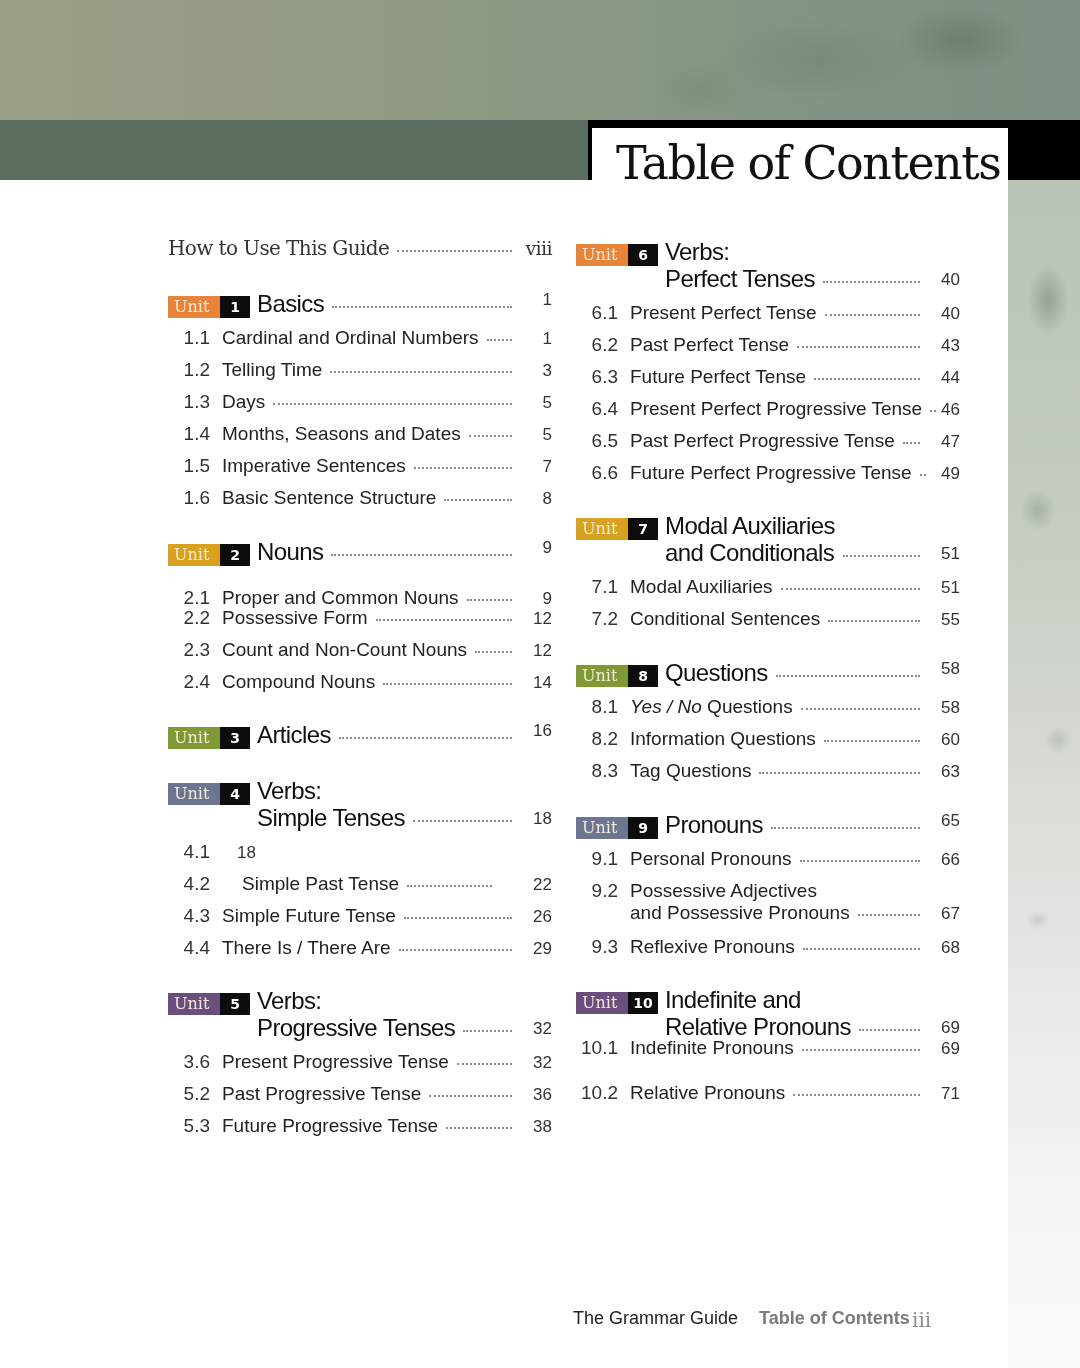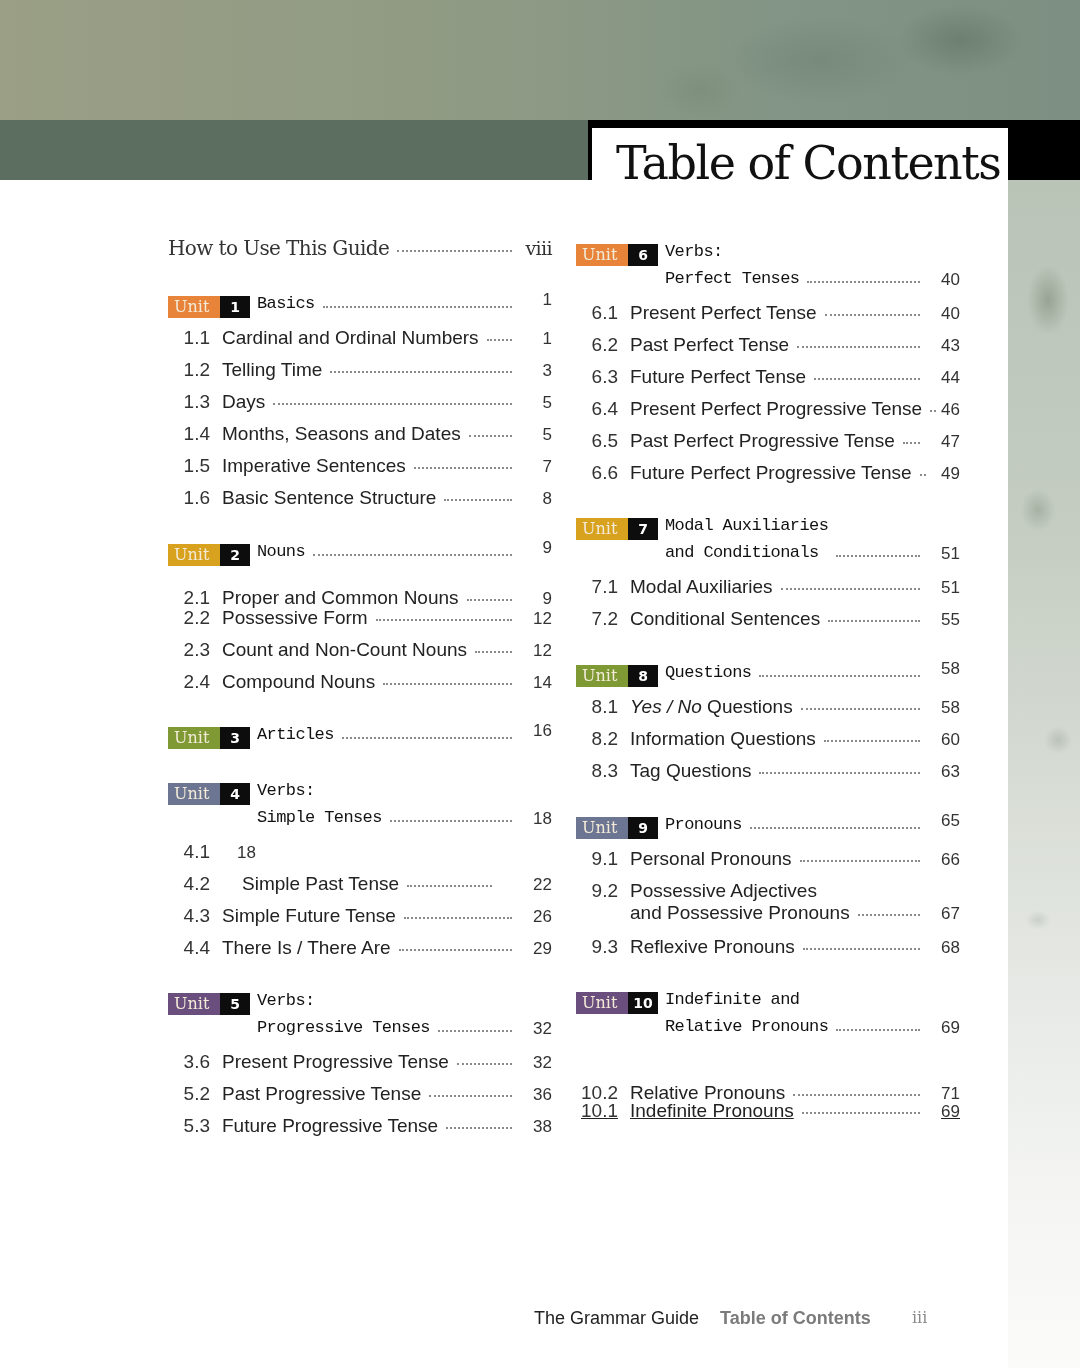--- a/index.html
+++ b/index.html
@@ -63,21 +63,21 @@
     display: inline-flex; height: 22px; flex: 0 0 auto; margin-top: 6px;
     font-family: "DejaVu Serif", serif; font-size: 16px; line-height: 22px;
   }
   .badge .unit-word { padding: 0 6px 0 6px; color: #f3ead8; width: 40px; }
   .badge .unit-num {
     background: #0d0d0d; color: #fff; font-weight: bold; font-size: 14px;
     min-width: 26px; text-align: center; padding: 0 2px;
     font-family: "DejaVu Sans", sans-serif;
   }
   .unit-title {
-    font-family: Liberation Mono, monospace; font-size: 17px; color: #111;
+    font-family: Liberation Sans, sans-serif; font-size: 24px; color: #111;
     margin-left: 7px; line-height: 27px; letter-spacing: -0.6px;
   }
   .unit-title .l2 { display: block; }
   .unit-title-wrap { flex: 1 1 auto; display: flex; align-items: flex-end; min-width: 0; }
   .unit-title-wrap .title-text { flex: 0 0 auto; }
 
   .leader {
     flex: 1 1 auto; min-width: 6px; margin: 0 6px 0 8px;
     border-bottom: 2px dotted #8a8a8a; height: 0; align-self: flex-end; margin-bottom: 8px;
   }
@@ -92,25 +92,25 @@
   .sub .num { width: 42px; text-align: right; padding-right: 12px; flex: 0 0 auto; color: #333; }
   .sub .text { flex: 0 1 auto; }
   .sub .text2 { display: block; }
   .sub .wrap { display: flex; flex: 1 1 auto; align-items: flex-end; min-width: 0; }
   .em { font-style: italic; }
 
   .footer {
     position: absolute; top: 1308px; left: 534px; white-space: nowrap;
     font-family: "Liberation Sans", sans-serif; font-size: 18px;
   }
-  .footer .book { color: #222; }
+  .footer .book { color: #222; margin-left: 39px; }
   .footer .section { color: #7b7b7b; margin-left: 16px; font-weight: bold; }
   .footer .pnum {
     position: absolute; left: 378px; top: 0; color: #8a8a8a;
-    font-family: "DejaVu Serif", serif; font-size: 16px;
+    font-family: "DejaVu Serif", serif; font-size: 20px;
   }
 </style>
 </head>
 <body>
 
 <div class="top-banner"></div>
 <div class="green-band"></div>
 <div class="black-band"></div>
 <div class="right-strip"></div>
 <div class="title-box"></div>
@@ -501,21 +501,21 @@
     </span>
     <span class="unit-title-wrap">
       <span class="unit-title title-text">
         <span class="l2">Indefinite and</span>
         <span class="l2">Relative Pronouns</span>
       </span>
       <span class="leader"></span>
     </span>
     <span class="page" style="align-self:flex-end;margin-bottom:2px;">69</span>
   </div>
-  <div class="row sub" style="top:1100px;text-decoration:underline;">
+  <div class="row sub" style="top:1037px;">
       <span class="num">10.1</span>
       <span class="wrap">
         <span class="text">Indefinite Pronouns</span>
         <span class="leader"></span>
       </span>
       <span class="page">69</span>
     </div>
   <div class="row sub" style="top:1082px;">
       <span class="num">10.2</span>
       <span class="wrap">

